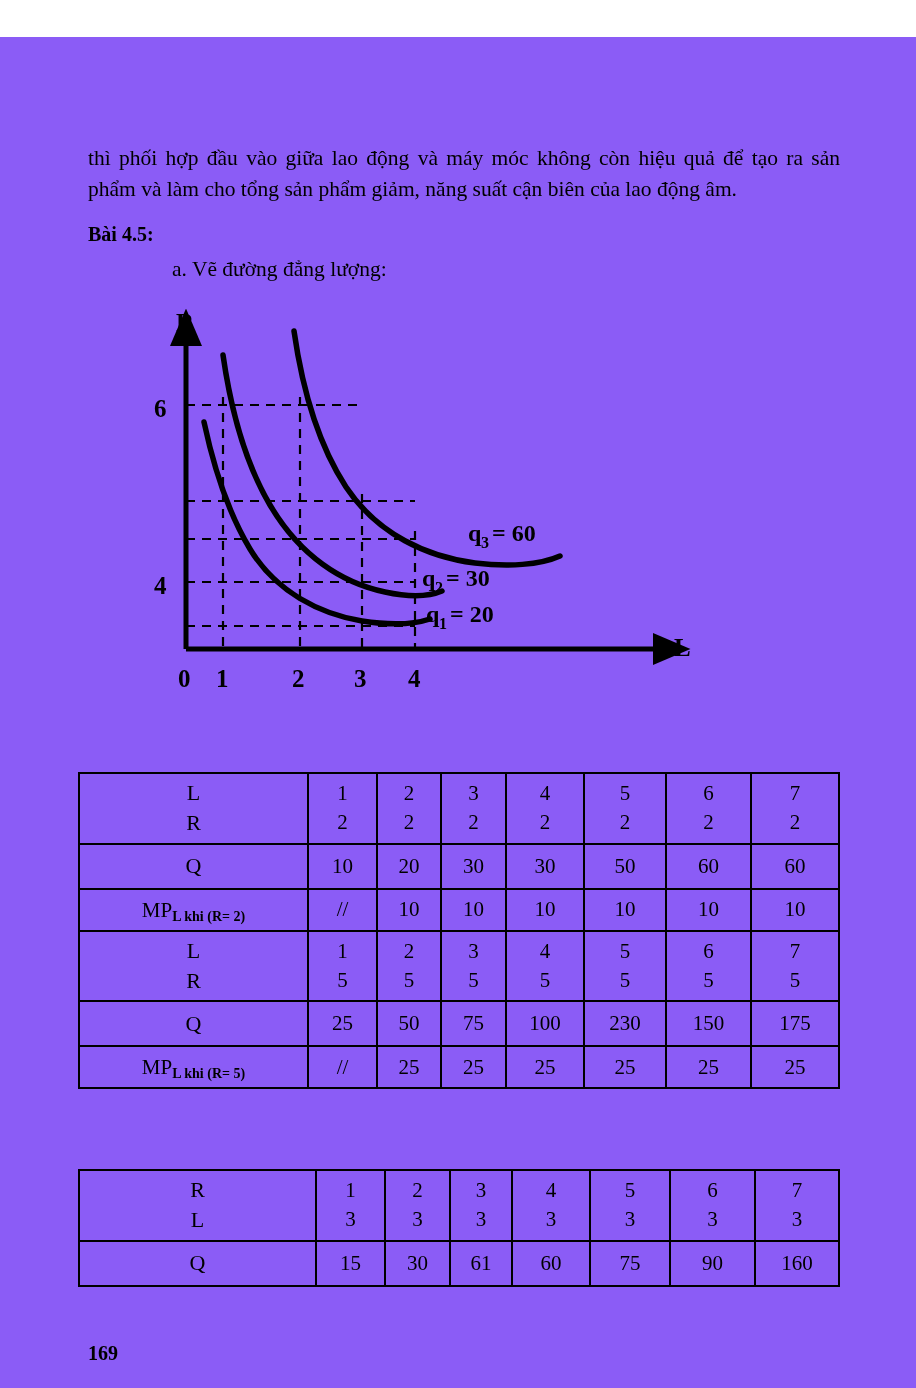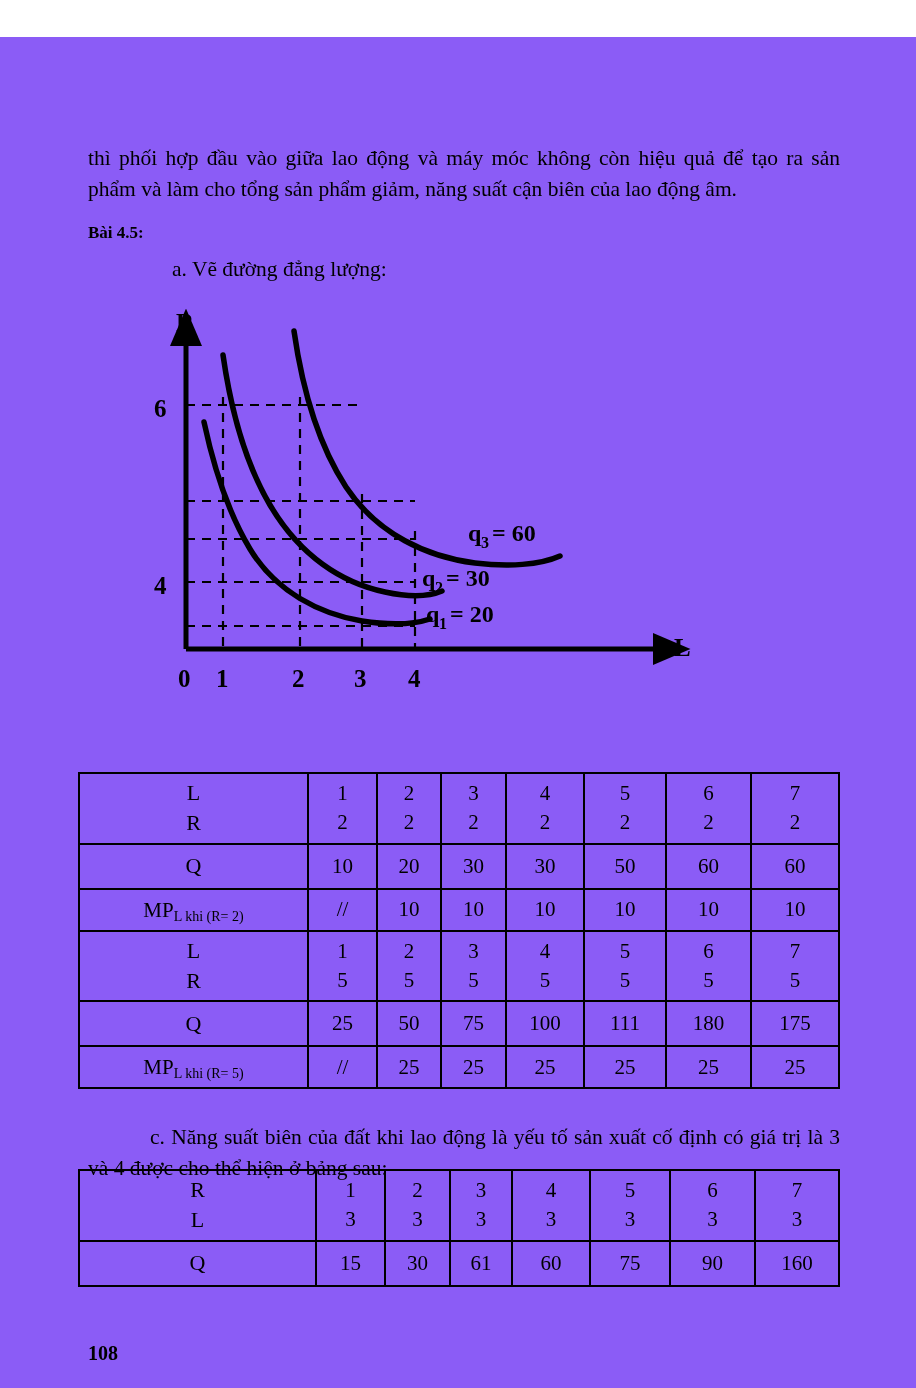--- a/index.html
+++ b/index.html
@@ -31,21 +31,21 @@
 
   #intro-para {
     left: 88px;
     top: 84px;
     width: 752px;
   }
   #exercise-heading {
     position: absolute;
     left: 88px;
     top: 186px;
-    font-size: 17px;
+    font-size: 20px;
     font-weight: bold;
   }
   #part-a-label {
     position: absolute;
     left: 172px;
     top: 220px;
     font-size: 21.5px;
   }
   #part-b-para {
     left: 88px;
@@ -120,20 +120,21 @@
     white-space: pre-line;
     padding-top: 4px;
     padding-bottom: 4px;
   }
   .mp-cell { font-size: 21px; white-space: nowrap; }
   .mp-cell sub {
     font-size: 14px;
     vertical-align: baseline;
     position: relative;
     bottom: -4px;
+    font-weight: bold;
   }
 
   #table-b { left: 78px; top: 735px; width: 760px; }
   #table-c { left: 78px; top: 1132px; width: 760px; }
 </style>
 </head>
 <body>
 
 <div id="page">
 
@@ -283,38 +284,37 @@
 5</td>
         <td class="two-line">7
 5</td>
       </tr>
       <tr>
         <td class="rowhead" style="height:43px">Q</td>
         <td>25</td>
         <td>50</td>
         <td>75</td>
         <td>100</td>
-        <td>111</td>
-        <td>180</td>
+        <td>230</td>
+        <td>150</td>
         <td>175</td>
       </tr>
       <tr>
         <td class="rowhead" style="height:40px"><span class="mp-cell"><span>MP</span><sub>L khi (R= 5)</sub></span></td>
         <td>//</td>
         <td>25</td>
         <td>25</td>
         <td>25</td>
         <td>25</td>
         <td>25</td>
         <td>25</td>
       </tr>
     </tbody>
   </table>
 
-  <p class="para" id="part-c-para"><span class="indent"></span><span>c. Năng suất biên của đất khi lao động là yếu tố sản xuất cố định có giá trị là 3 và 4 được cho thể hiện ở bảng sau:</span></p>
 
   <table class="data-table" id="table-c">
     <colgroup>
       <col style="width:237px">
         <col style="width:69px">
         <col style="width:65px">
       <col style="width:62px">
         <col style="width:78px">
         <col style="width:80px">
       <col style="width:85px">
@@ -345,15 +345,15 @@
         <td>30</td>
         <td>61</td>
         <td>60</td>
         <td>75</td>
         <td>90</td>
         <td>160</td>
       </tr>
     </tbody>
   </table>
 
-  <div id="page-number">108</div>
+  <div id="page-number">169</div>
 
 </div>
 
 </body></html>

